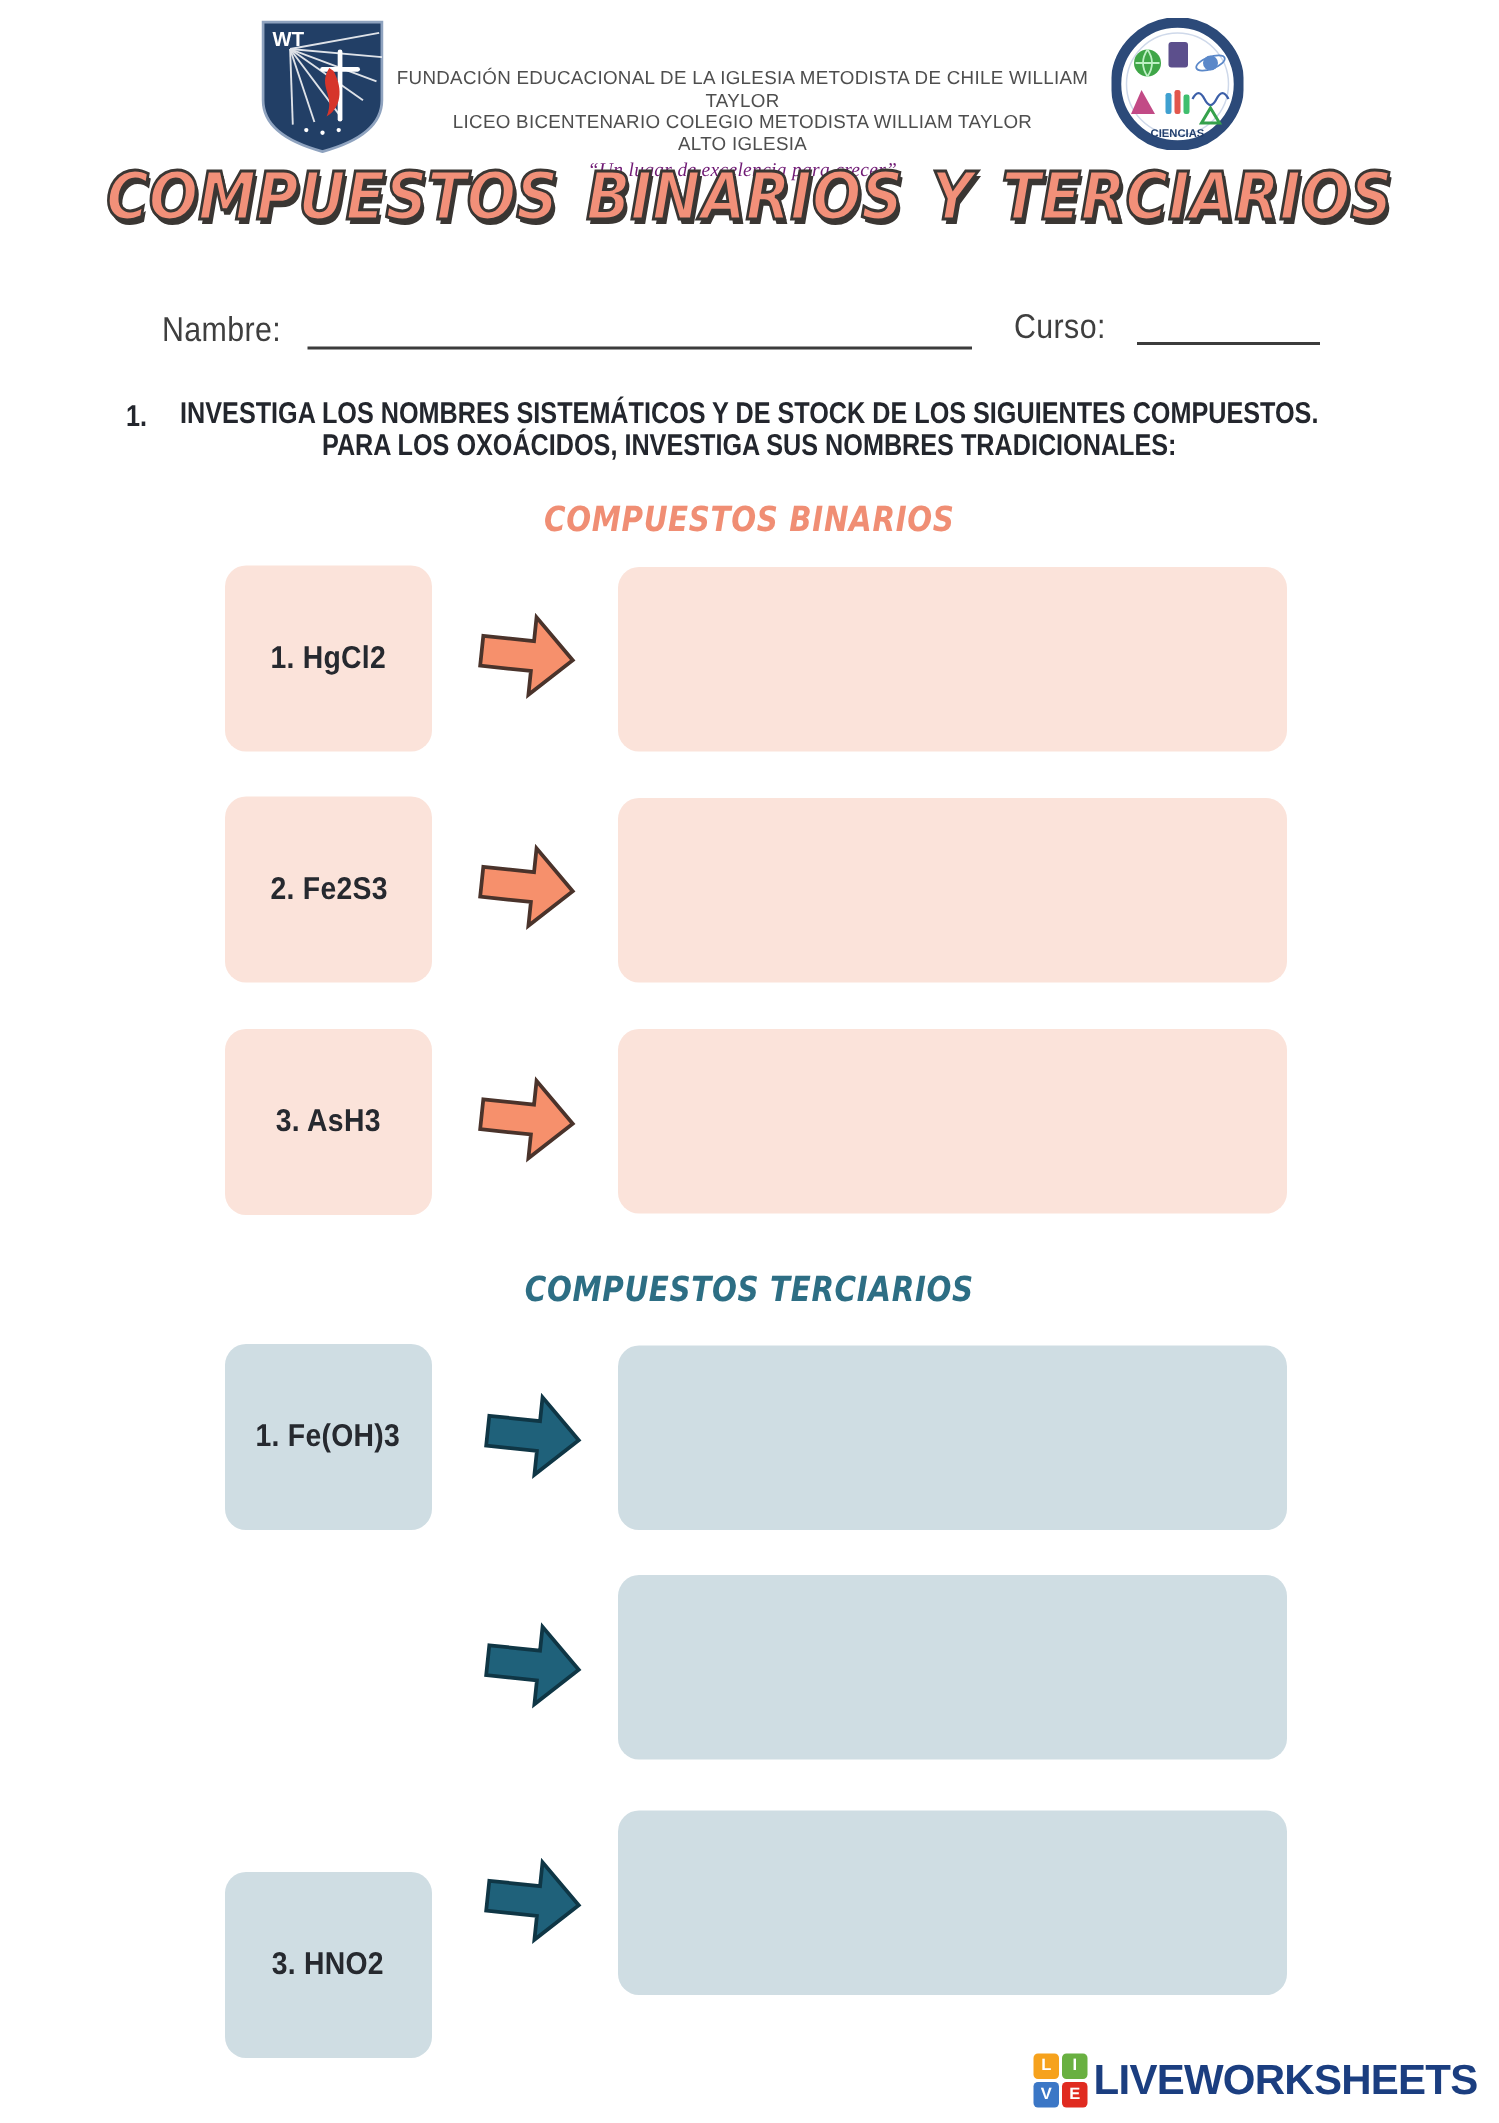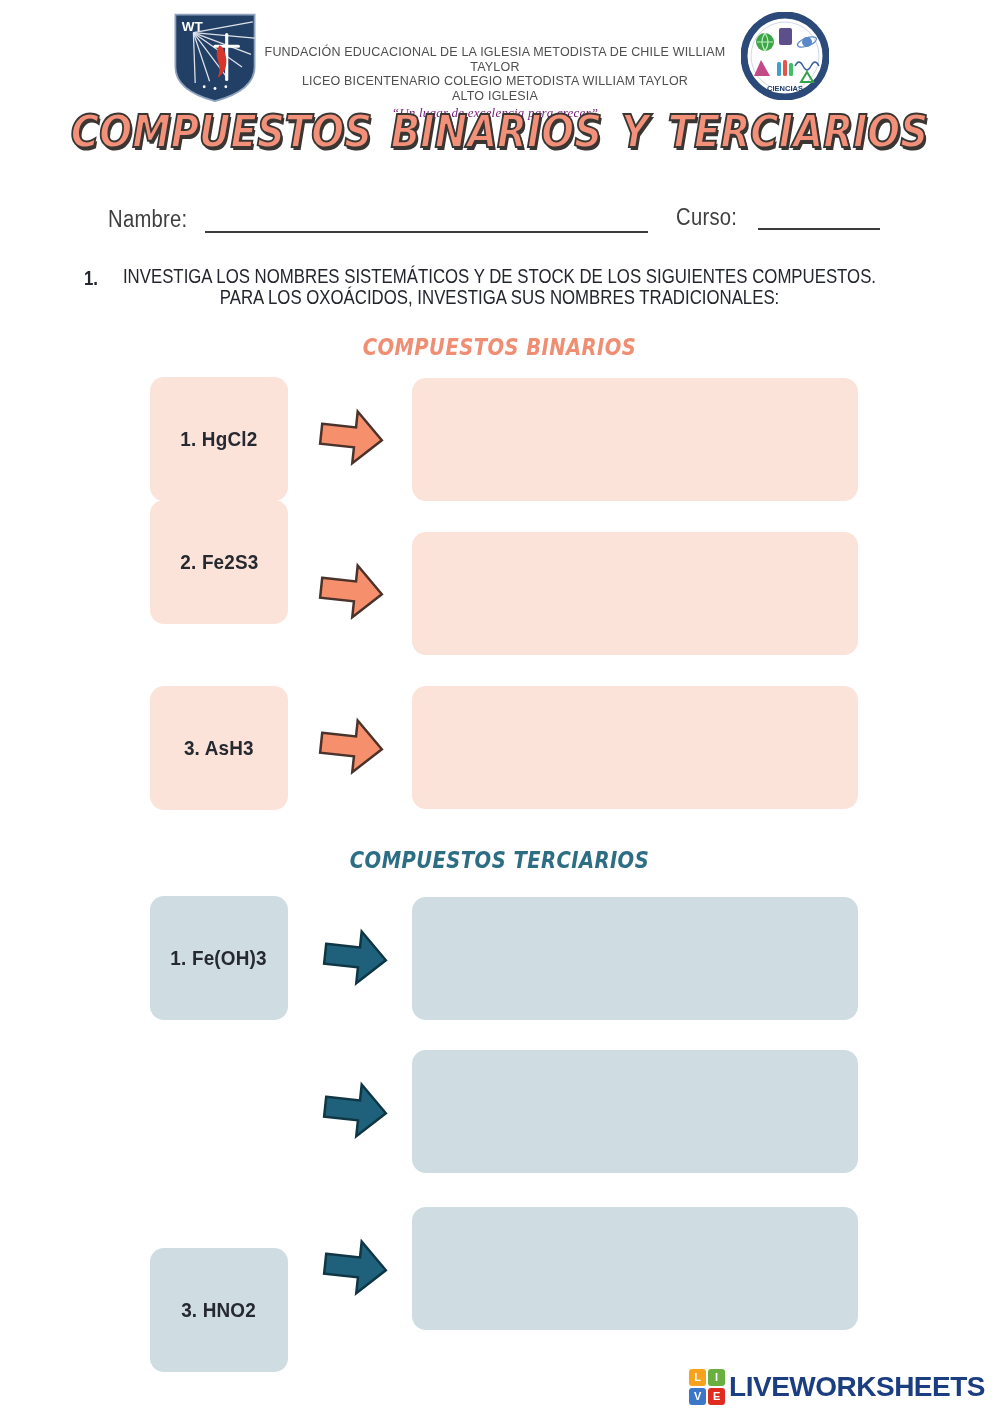--- a/index.html
+++ b/index.html
@@ -28,21 +28,21 @@
   .form-label { position:absolute; font-size:23px; color:#3f3f3f; letter-spacing:0.3px;
                 transform:scaleX(0.88); transform-origin:left center; }
   .name-label { left:108px; top:206px; }
   .curso-label { left:676px; top:204px; }
   .write-line { position:absolute; border-bottom:2px solid #3c3c3c; height:2px; }
   .name-line { left:205px; top:231px; width:443px; }
   .curso-line { left:758px; top:228px; width:122px; }
 
   
   .instruction { position:absolute; top:266px; left:0; width:100%; text-align:center;
-                 color:#23262d; font-weight:normal; font-size:20px; line-height:21px; }
+                 color:#23262d; font-weight:bold; font-size:20px; line-height:21px; }
   .instruction .line { transform:scaleX(0.84); transform-origin:center; white-space:nowrap; }
   .instr-number { position:absolute; left:84px; top:267px; font-weight:bold; font-size:20px;
                   color:#23262d; transform:scaleX(0.84); transform-origin:left center; }
 
   
   .section-title { position:absolute; left:0; width:100%; text-align:center;
                    font-family:"DejaVu Sans", sans-serif; font-weight:bold; font-style:italic;
                    font-size:23px; letter-spacing:0.5px; white-space:nowrap;
                    transform:scaleX(0.85); transform-origin:center; }
   .binary-title { top:334px; color:#F08E74; }
@@ -147,21 +147,21 @@
   <div class="label-box binary-bg" style="top:377px">
     <span class="compound-label">1. HgCl2</span>
   </div>
   <div class="arrow" style="top:406px">
     <svg width="67" height="62" viewBox="0 0 67 62">
         <polygon points="3,21 37,21 37,5 64,31 37,57 37,41 3,41" fill="#F6906C" stroke="#4A332B" stroke-width="2.5"></polygon>
       </svg>
   </div>
   <div class="answer-box binary-bg" style="top:378px"></div>
 
-  <div class="label-box binary-bg" style="top:500px">
+  <div class="label-box binary-bg" style="top:531px">
     <span class="compound-label">2. Fe2S3</span>
   </div>
   <div class="arrow" style="top:560px">
     <svg width="67" height="62" viewBox="0 0 67 62">
         <polygon points="3,21 37,21 37,5 64,31 37,57 37,41 3,41" fill="#F6906C" stroke="#4A332B" stroke-width="2.5"></polygon>
       </svg>
   </div>
   <div class="answer-box binary-bg" style="top:532px"></div>
 
   <div class="label-box binary-bg" style="top:686px">

